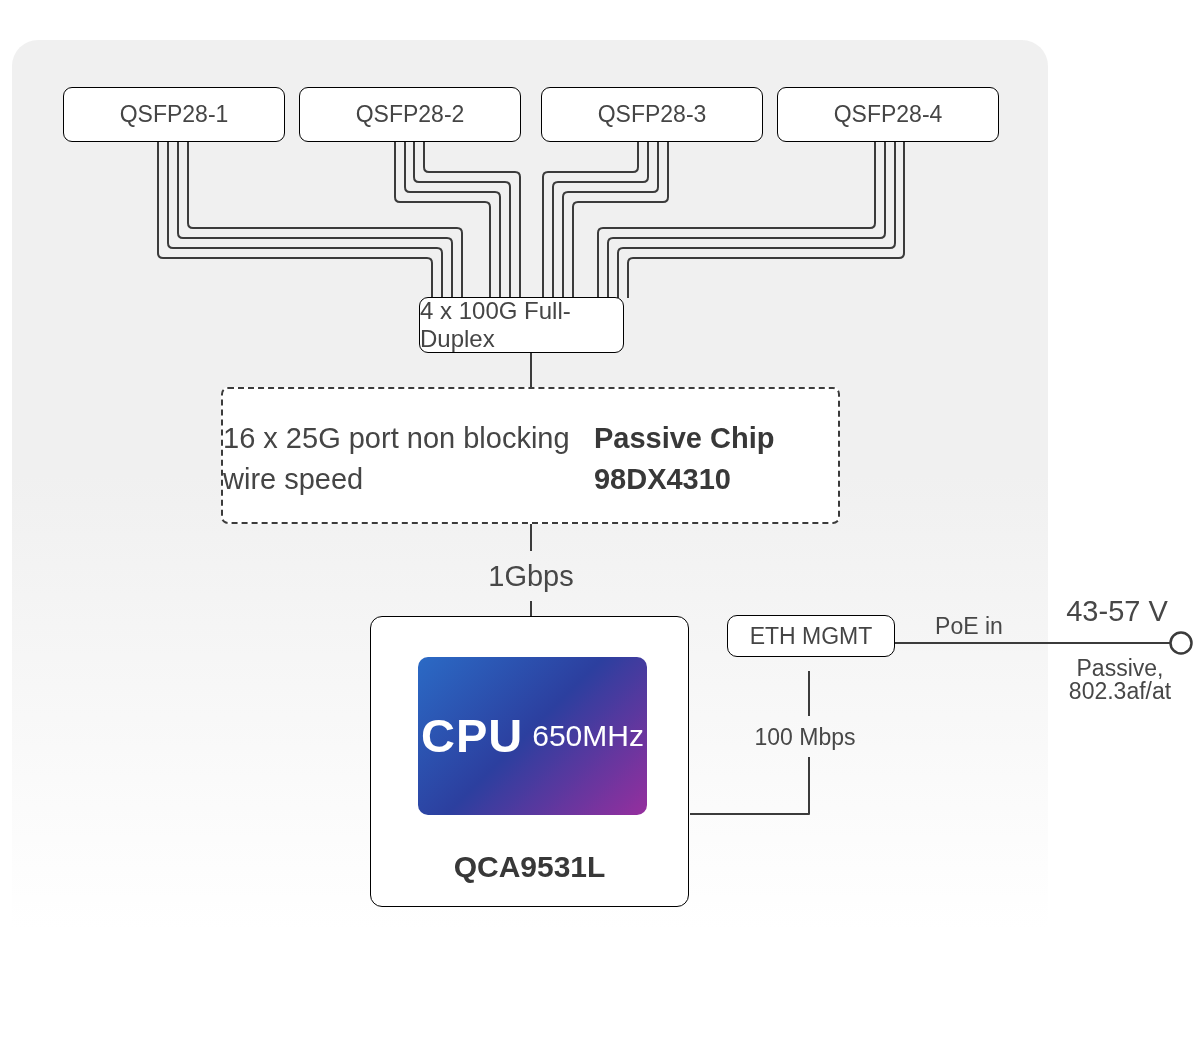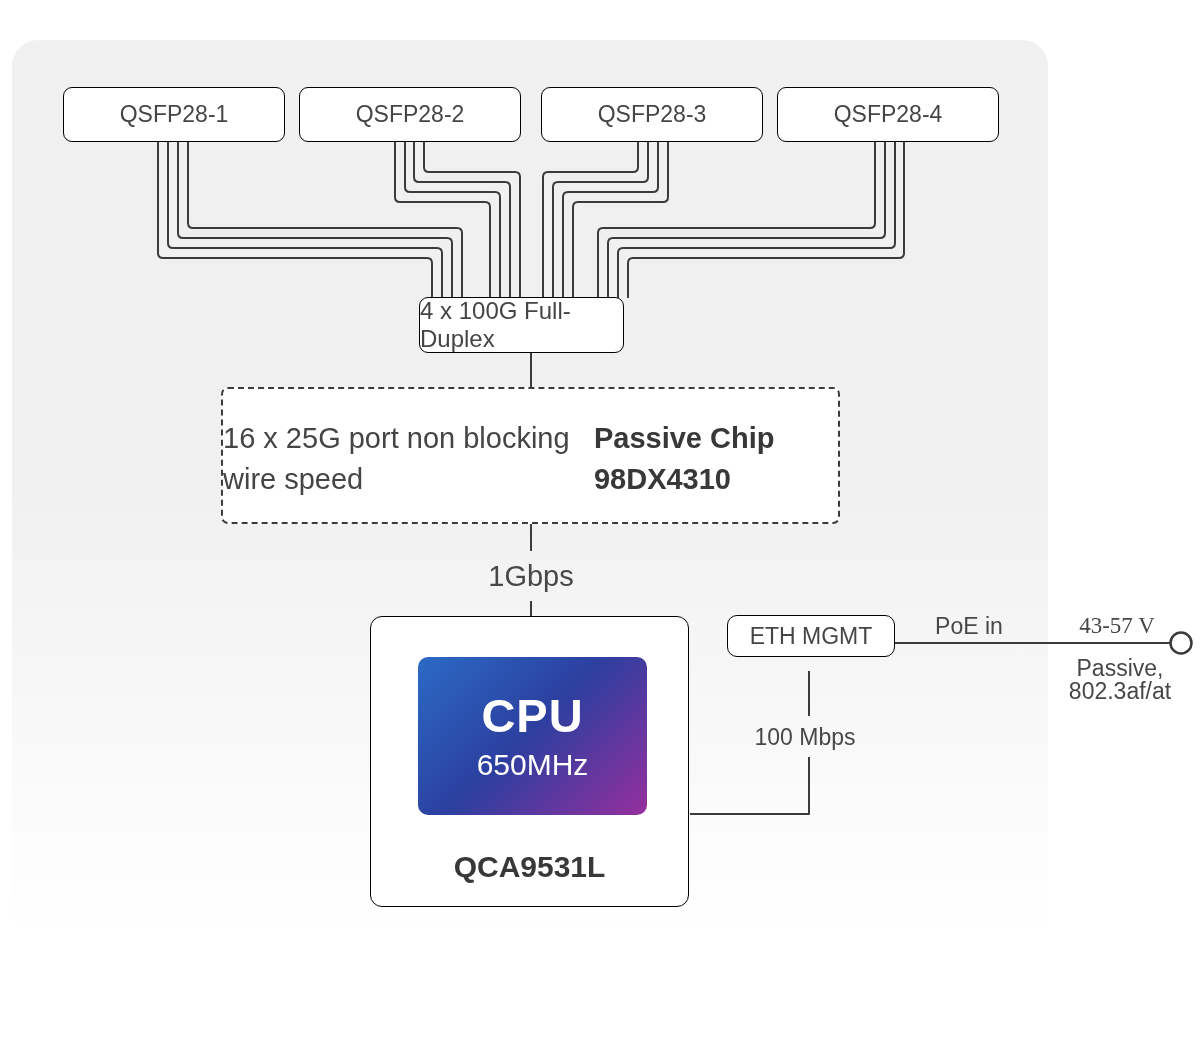--- a/index.html
+++ b/index.html
@@ -24,35 +24,35 @@
   .switchchip{
     left:221px;top:387px;width:619px;height:137px;border-radius:7px;
     border:2.5px dashed #3b3b3b;flex-direction:row;line-height:41px;
     font-size:29px;padding-top:6px;
   }
   .switchchip .bold-line{font-weight:bold;color:#383838;}
   .qca{left:370px;top:616px;width:319px;height:291px;border-radius:12px;}
   .cpu-grad{
     position:absolute;left:418px;top:657px;width:229px;height:158px;border-radius:10px;
     background:linear-gradient(135deg,#2b6ac5 0%,#2c3f9f 48%,#962f9e 100%);
-    display:flex;flex-direction:column;align-items:center;justify-content:center;
+    display:flex;flex-direction:row;align-items:center;justify-content:center;
     color:#ffffff;gap:9px;
   }
   .cpu-title{font-size:47px;font-weight:bold;letter-spacing:1px;line-height:48px;}
   .cpu-clock{font-size:30px;line-height:32px;}
   .qca-label{
     position:absolute;left:370px;top:850px;width:319px;text-align:center;
     font-size:30px;font-weight:bold;color:#383838;
   }
   .ethmgmt{left:727px;top:615px;width:168px;height:42px;border-radius:10px;}
   .flabel{position:absolute;transform:translate(-50%,-50%);white-space:nowrap;color:#474747;}
   .lbl-1gbps{left:531px;top:576px;font-size:29px;}
   .lbl-100mbps{left:805px;top:737px;font-size:23px;}
   .lbl-poe{left:969px;top:626px;font-size:23px;}
-  .lbl-volt{left:1117px;top:626px;font-size:23px;font-family:Liberation Serif, serif;}
+  .lbl-volt{left:1117px;top:611px;font-size:29px;}
   .lbl-passive{left:1120px;top:668px;font-size:23px;}
   .lbl-8023{left:1120px;top:691px;font-size:23px;}
 </style>
 </head>
 <body>
 
 <div class="panel"></div>
 
 <svg id="wires" class="layer" viewBox="0 0 1201 1044" xmlns="http://www.w3.org/2000/svg">
     <path d="M 158 141 L 158 253 Q 158 258 163 258 L 427 258 Q 432 258 432 263 L 432 298" fill="none" stroke="#3b3b3b" stroke-width="2"></path>

